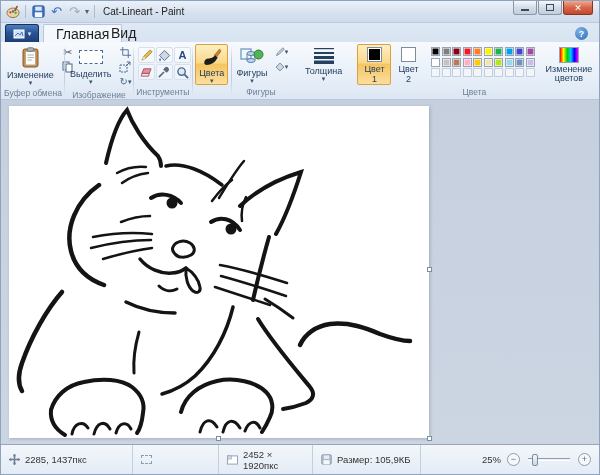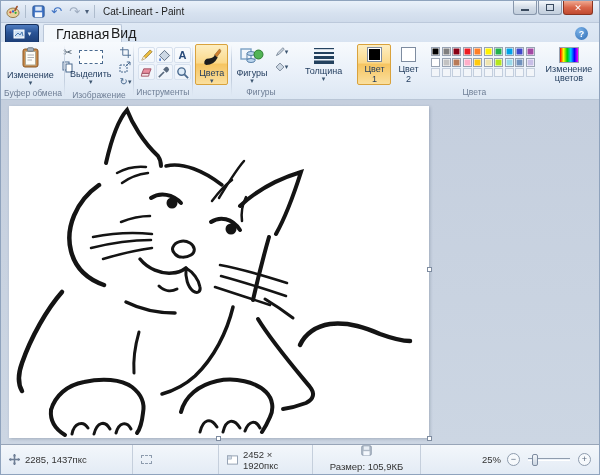--- a/index.html
+++ b/index.html
@@ -78,21 +78,21 @@
   .canvas { position:absolute; left:8px; top:6px; width:420px; height:332px; background:#fff;
     box-shadow:1px 1px 3px rgba(40,55,80,.25); }
   .canvas svg { display:block; width:100%; height:100%; }
   .handle { position:absolute; width:5px; height:5px; background:#fff; border:1px solid #7e8ca0; }
 
   
   .statusbar { position:absolute; left:0; bottom:0; width:100%; height:30px;
     background:linear-gradient(180deg,#f3f7fb,#e3ebf5); border-top:1px solid #98a5b8;
     display:flex; align-items:center; font-size:9.5px; color:#333; }
   .sb-sec { height:100%; display:flex; align-items:center; gap:5px; padding:0 8px; border-right:1px solid #c5cfdc; }
-  .sb-1 { width:132px; } .sb-2 { width:86px; } .sb-3 { width:94px; } .sb-4 { width:108px;flex-direction:column; }
+  .sb-1 { width:132px; } .sb-2 { width:86px; } .sb-3 { width:94px; } .sb-4 { width:108px; }
   .sb-5 { flex:1; border-right:none; justify-content:flex-end; padding-right:8px; gap:6px; }
   .sb-dash { width:11px; height:9px; border:1px dashed #8e9cae; }
   .zoombtn { width:13px; height:13px; border-radius:50%; border:1px solid #8e9cae; background:#f6f9fc;
     display:flex; align-items:center; justify-content:center; font-size:9px; color:#5a6a7e; line-height:1; }
   .ztrack { position:relative; width:42px; height:3px; border-top:1px solid #8e9cae; border-bottom:1px solid #fff; margin:0 2px; }
   .zthumb { position:absolute; left:4px; top:-5px; width:6px; height:12px; border-radius:2px;
     background:linear-gradient(180deg,#f2f6fa,#ccd6e2); border:1px solid #7e8ca0; }
 </style>
 </head>
 <body>

